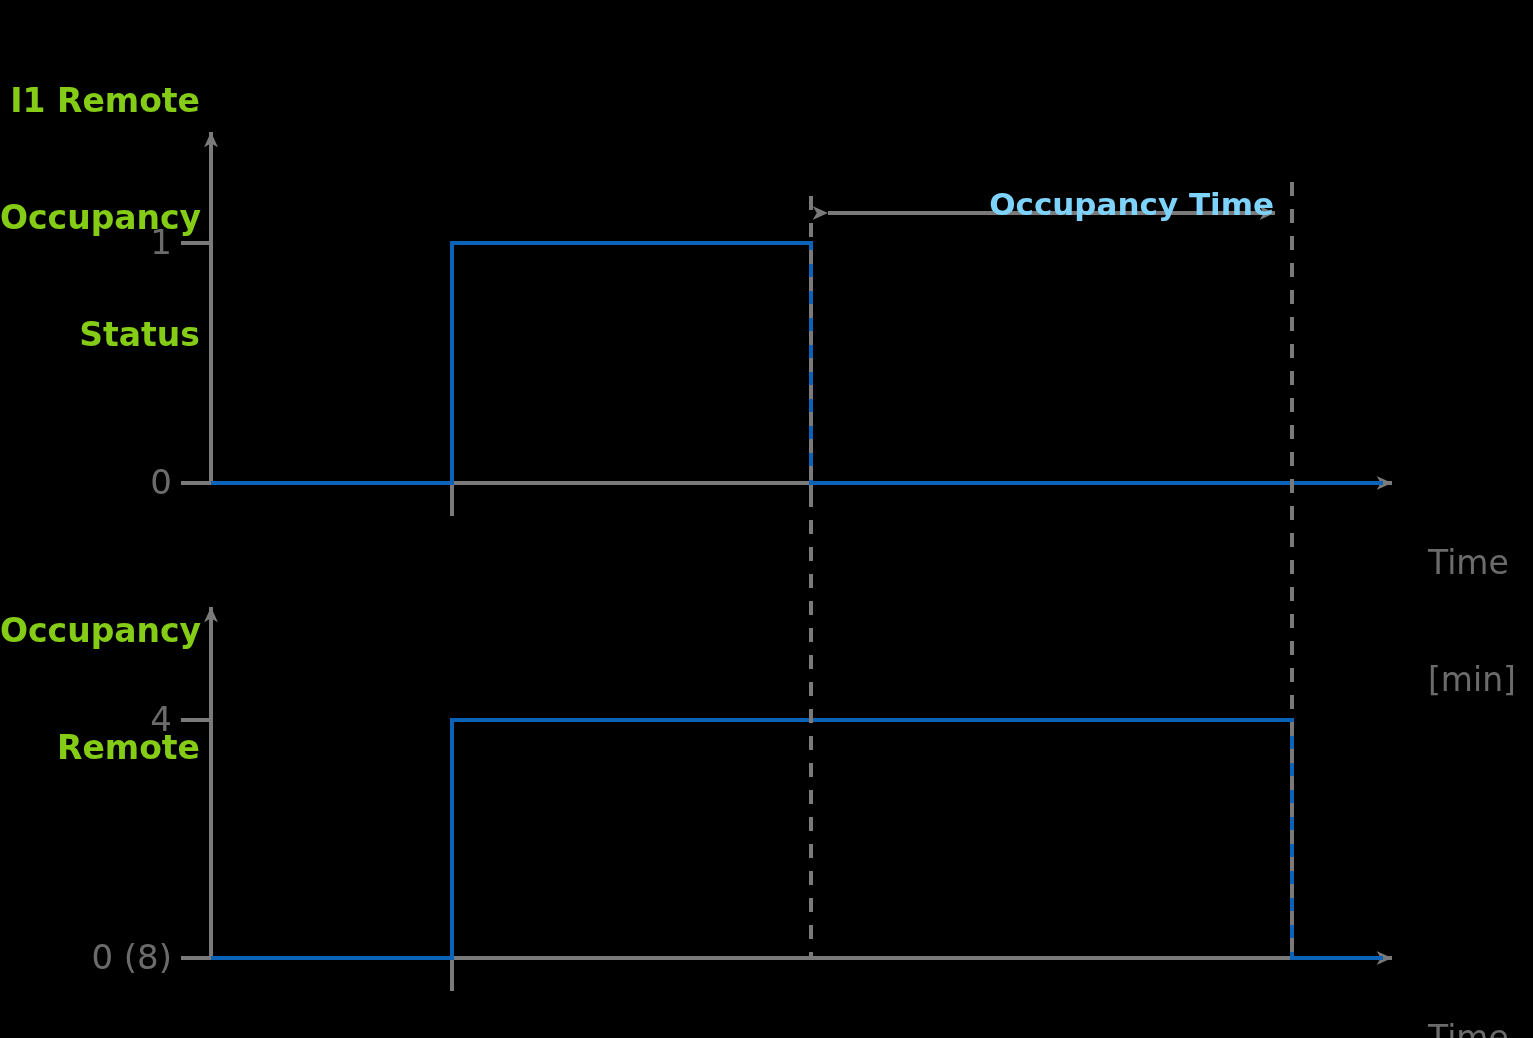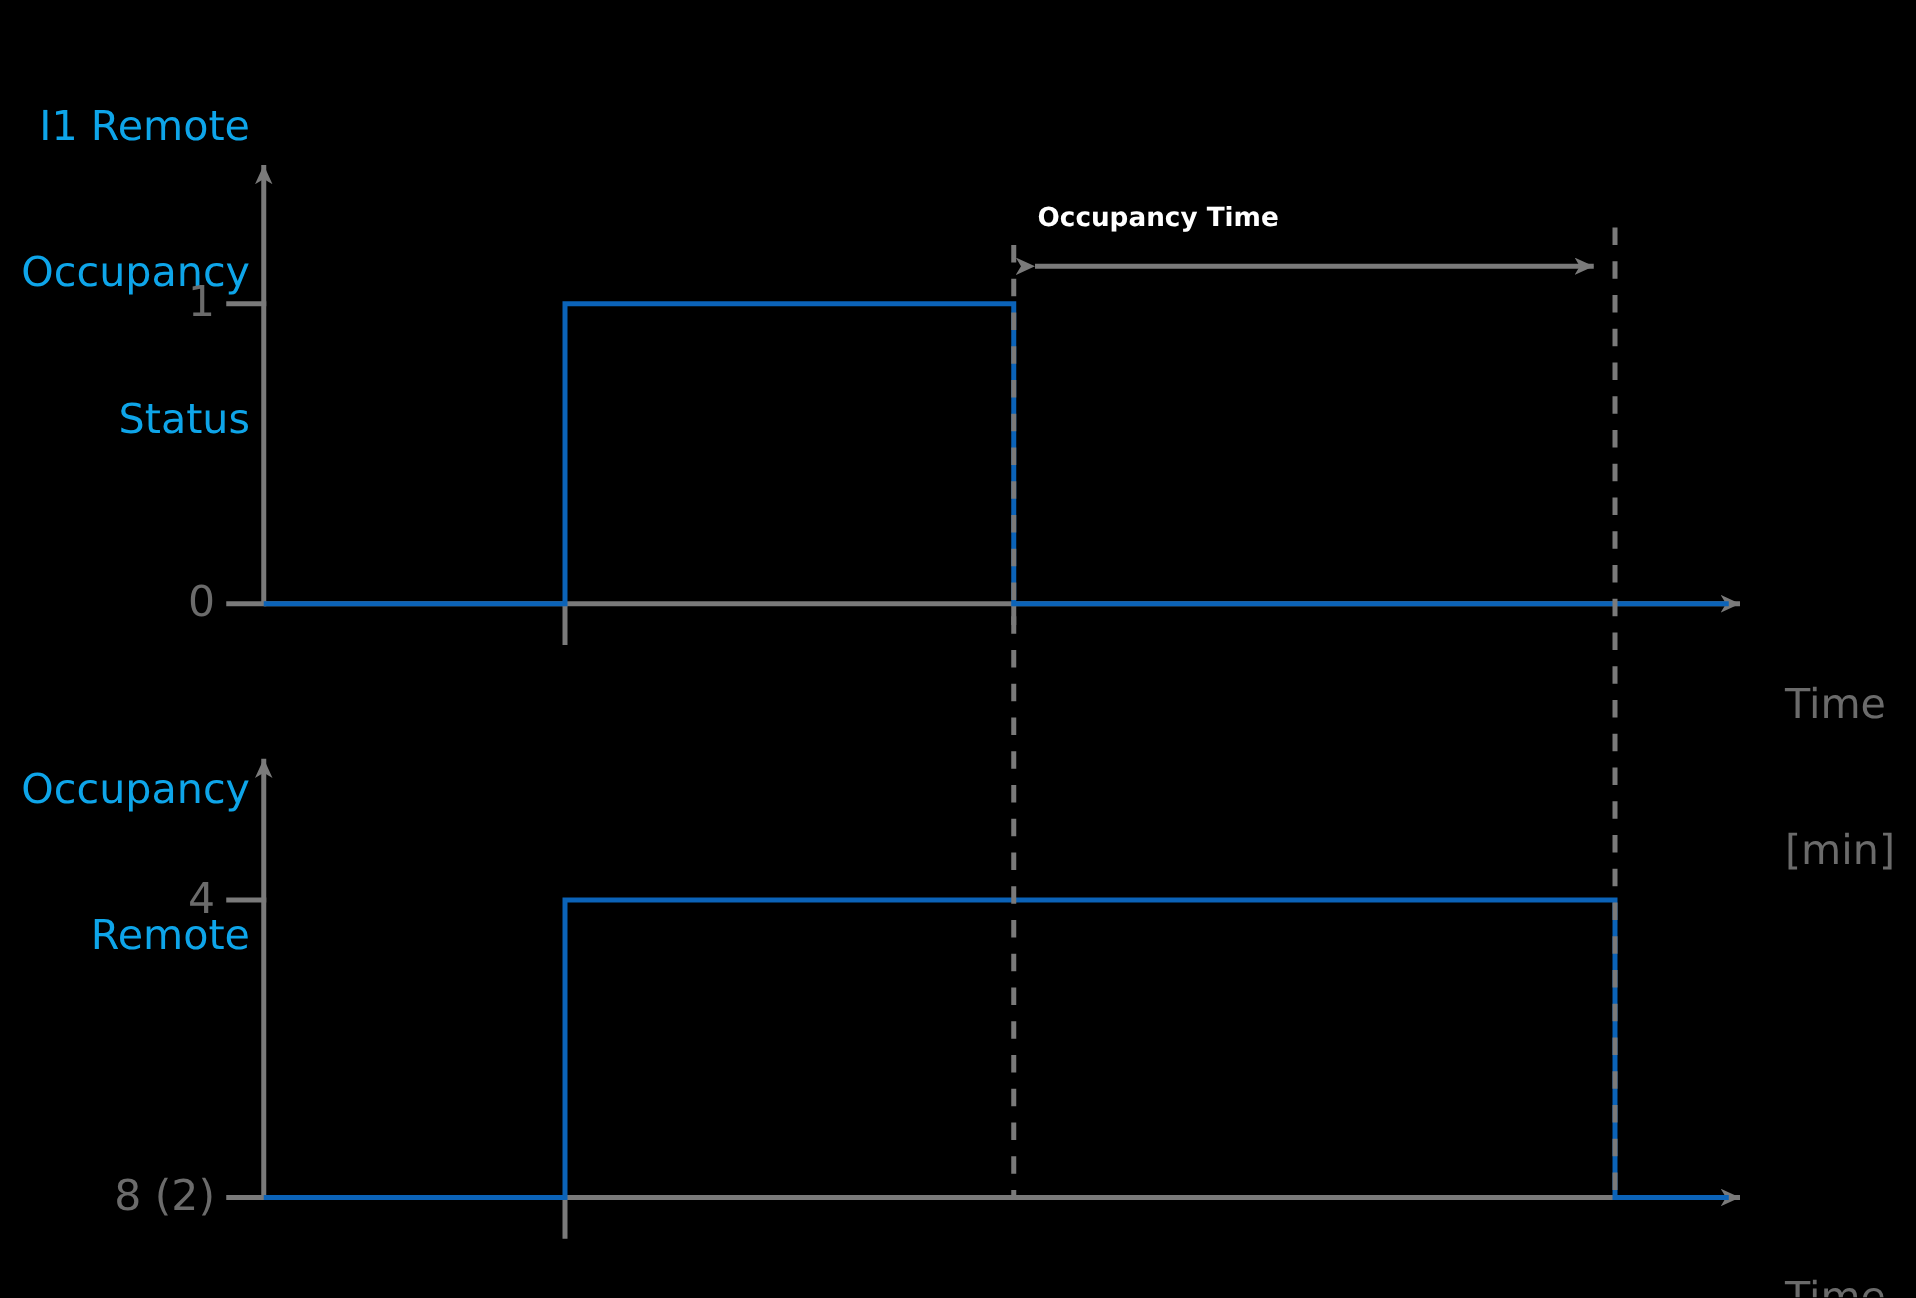--- a/index.html
+++ b/index.html
@@ -30,21 +30,22 @@
     font-family: "DejaVu Sans", sans-serif;
     font-weight: 400;
     white-space: pre;
     line-height: 1.18;
     letter-spacing: 0px;
   }
   
   .axis-name {
     font-size: 33px;
     text-align: right;
-    color: #0ea5e9;
+    color: #84cc16;
+    font-weight: bold;
   }
   #name-trigger {
     left: 0px;
     top: 4px;
     width: 200px;
   }
   #name-status {
     left: 0px;
     top: 534px;
     width: 200px;
@@ -66,24 +67,24 @@
     color: #6b6b6b;
     line-height: 1.18;
   }
   #xcap-top { left: 1428px; top: 466px; width: 130px; }
   #xcap-bot { left: 1428px; top: 941px; width: 130px; }
   
   #annot {
     left: 830px;
     top: 112px;
     width: 444px;
-    font-size: 21px;
+    font-size: 31px;
     font-weight: 700;
-    text-align: left;
-    color: #ffffff;
+    text-align: right;
+    color: #7dd3fc;
     line-height: 1.2;
   }
   .annot-line { display: block; }
   .nm-line { display: block; }
 </style>
 </head>
 <body>
 
 <div id="stage">
 
@@ -142,21 +143,21 @@
 
   <div class="lbl axis-name" id="name-status">
     <span class="nm-line">Occupancy</span>
     <span class="nm-line">Remote</span>
   </div>
 
   <div class="lbl ytick" id="ytick-top-1">1</div>
   <div class="lbl ytick" id="ytick-top-0">0</div>
 
   <div class="lbl ytick" id="ytick-bot-4">4</div>
-  <div class="lbl ytick" id="ytick-bot-0">8 (2)</div>
+  <div class="lbl ytick" id="ytick-bot-0">0 (8)</div>
 
   <div class="lbl xcap" id="xcap-top">
     <span class="nm-line">Time</span>
     <span class="nm-line">[min]</span>
   </div>
   <div class="lbl xcap" id="xcap-bot">
     <span class="nm-line">Time</span>
     
   </div>
 

